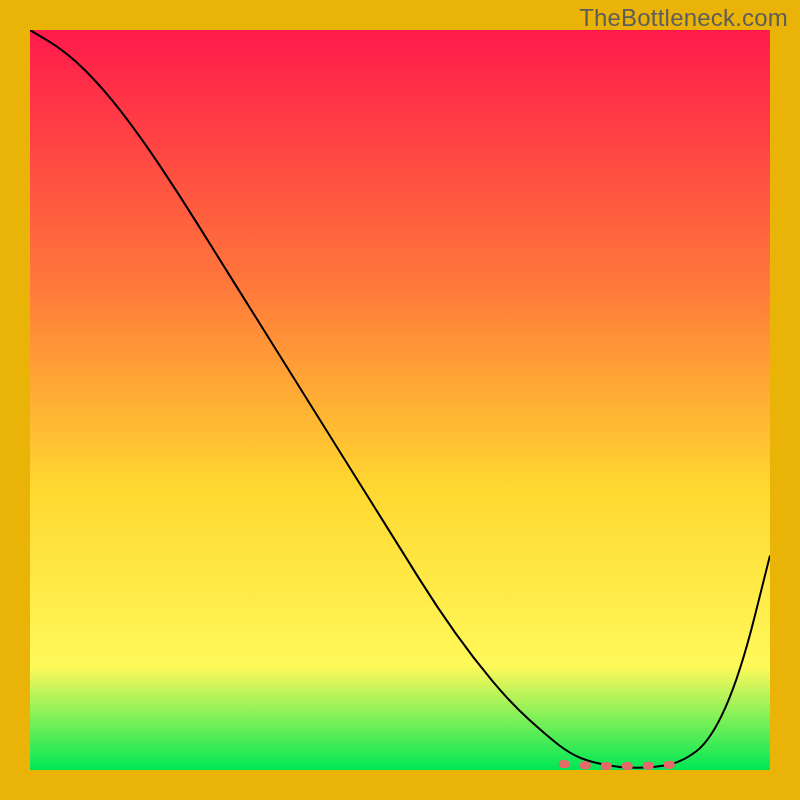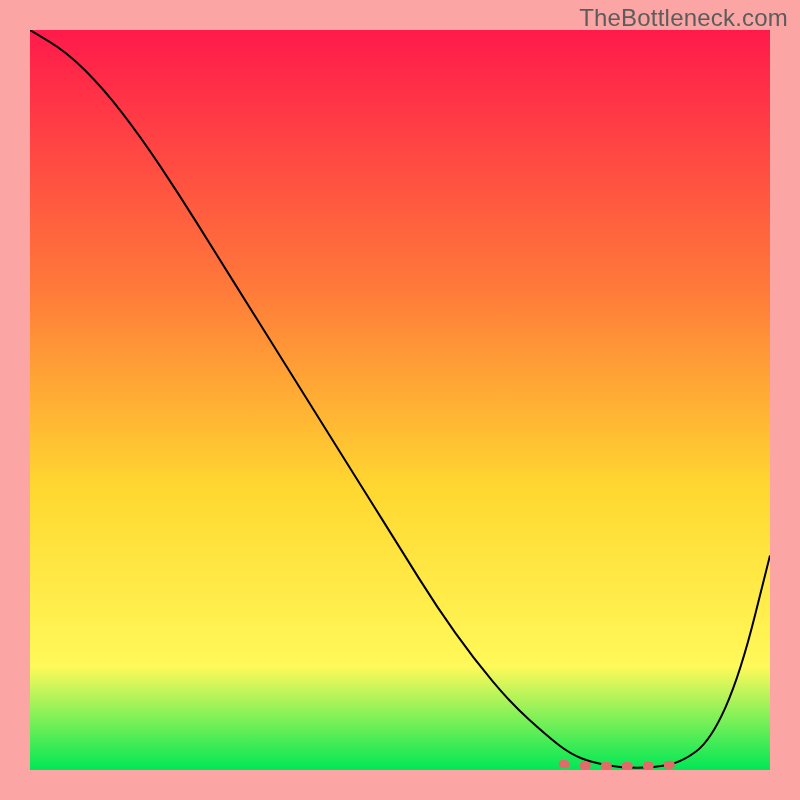--- a/index.html
+++ b/index.html
@@ -8,21 +8,21 @@
     width: 800px;
     height: 800px;
     background: #000;
     font-family: Arial, Helvetica, sans-serif;
     overflow: hidden;
   }
   .frame {
     position: relative;
     width: 800px;
     height: 800px;
-    background: #fca5a5;
+    background: #eab308;
   }
   .watermark {
     position: absolute;
     top: 4px;
     right: 12px;
     color: #5c5c5c;
     font-size: 24px;
     font-weight: 400;
     letter-spacing: 0.2px;
     user-select: none;

